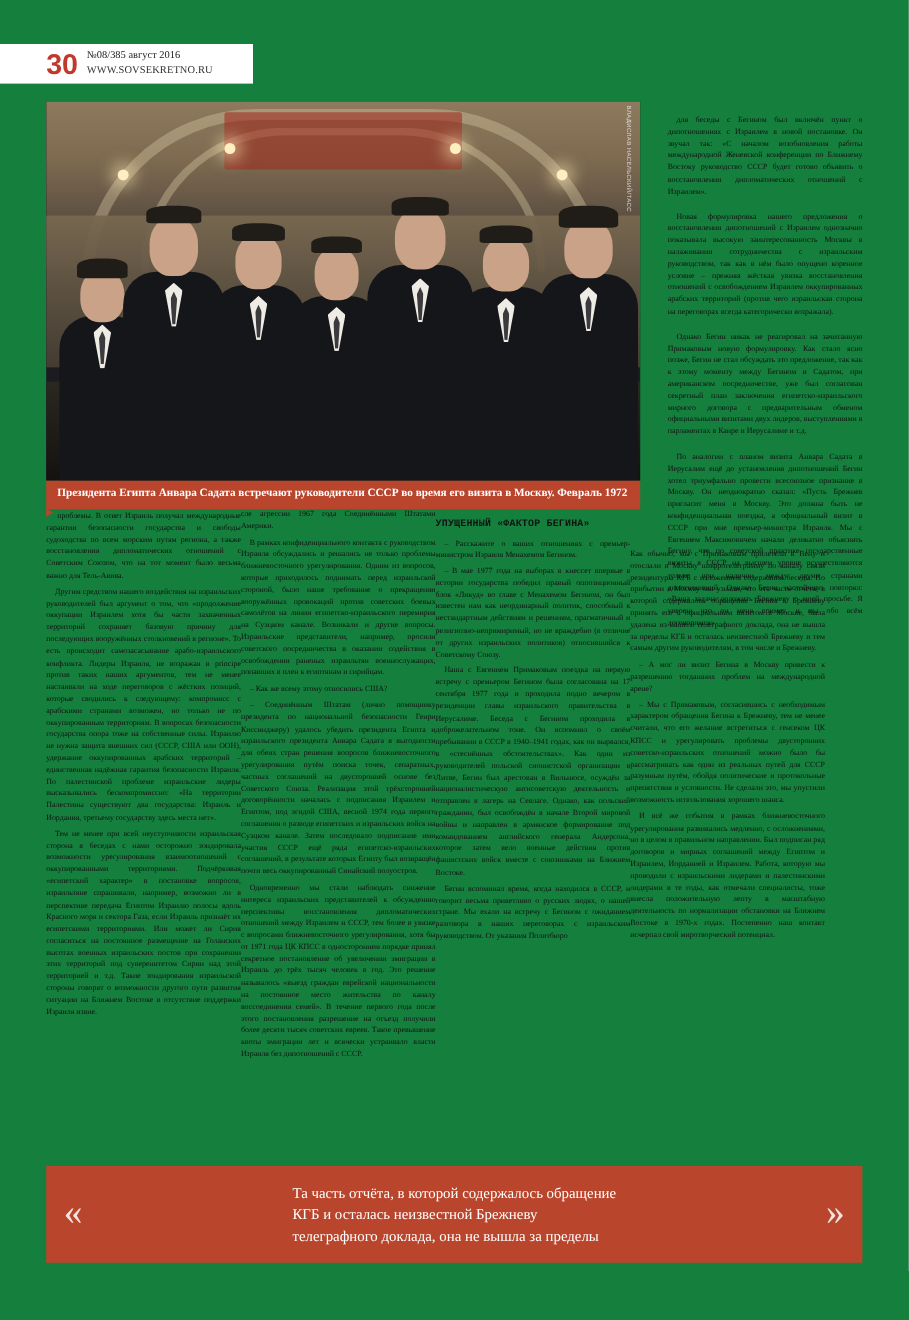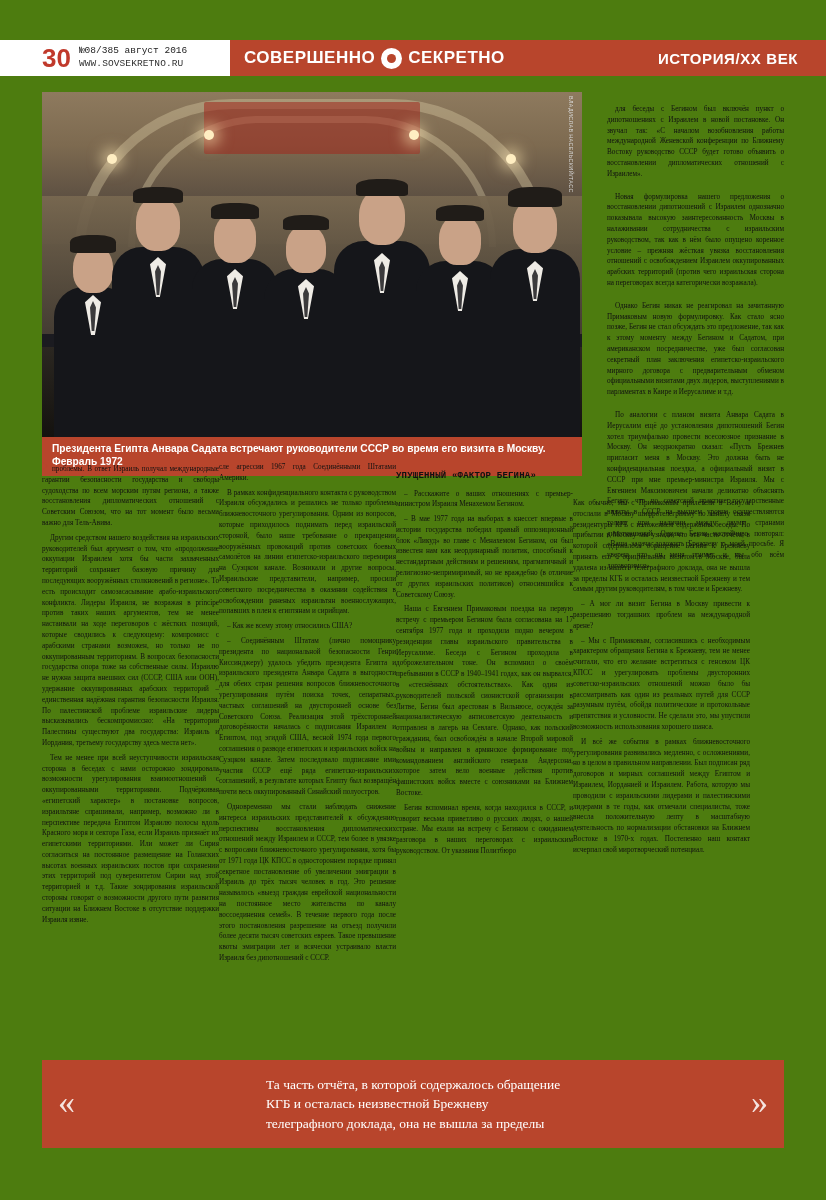--- a/index.html
+++ b/index.html
@@ -10,21 +10,21 @@
   }
   body {
     font-family: "Liberation Serif", serif;
     -webkit-font-smoothing: antialiased;
   }
   .page {
     position: relative;
     width: 826px;
     height: 1200px;
     margin: 0 auto;
-    background: #4d7c0f;
+    background: #15803d;
     overflow: hidden;
     padding-left: 15px;
   }
 
   
   .masthead {
     position: absolute;
     left: 0; top: 40px;
     width: 826px;
     height: 36px;
@@ -40,21 +40,21 @@
   }
   .page-number {
     font-family: "Liberation Sans", sans-serif;
     font-size: 26px;
     font-weight: bold;
     color: #c0392b;
     line-height: 1;
     margin-right: 8px;
   }
   .mh-issue {
-    font-family: Liberation Mono, monospace;
+    font-family: Liberation Serif, serif;
     font-size: 9.5px;
     color: #222;
     line-height: 1.35;
   }
   .mh-issue .site { color: #333; letter-spacing: .1px; }
   .mh-band {
     flex: 1;
     background: #b8452c;
     display: flex;
     align-items: center;
@@ -186,21 +186,21 @@
     width: 6px; height: 30px;
     background: #3b3a3c;
     clip-path: polygon(50% 0,100% 22%,72% 100%,28% 100%,0 22%);
   }
   .caption-bar {
     position: absolute;
     left: 42px; top: 437px;
     width: 540px;
     background: #b8452c;
     color: #fff;
-    font-family: Liberation Sans, sans-serif;
+    font-family: Liberation Serif, serif;
     font-size: 10.2px;
     font-weight: bold;
     padding: 6px 10px 7px;
     line-height: 1.25;
   }
   .photo-credit-host {
     position: absolute;
     left: 568px; top: 96px;
     height: 300px;
     width: 14px;
@@ -302,28 +302,20 @@
 <div class="page">
 
   <div class="masthead">
     <div class="mh-left">
       <div class="page-number">30</div>
       <div class="mh-issue">
         <div>№08/385   август 2016</div>
         <div class="site">WWW.SOVSEKRETNO.RU</div>
       </div>
     </div>
-    <div class="mh-band">
-      <div class="brand">
-        <span>СОВЕРШЕННО</span>
-        <span class="brand-eye"></span>
-        <span>СЕКРЕТНО</span>
-      </div>
-      <div class="section-title">ИСТОРИЯ/XX ВЕК</div>
-    </div>
   </div>
 
   <div class="photo-wrap">
     <div class="photo-canvas">
       <div class="ph-ceiling"></div>
       <div class="ph-arch"></div>
       <div class="ph-arch2"></div>
       <div class="ph-banner"></div>
       <div class="ph-lamp" style="left:12%;top:18%"></div>
       <div class="ph-lamp" style="left:30%;top:11%"></div>

